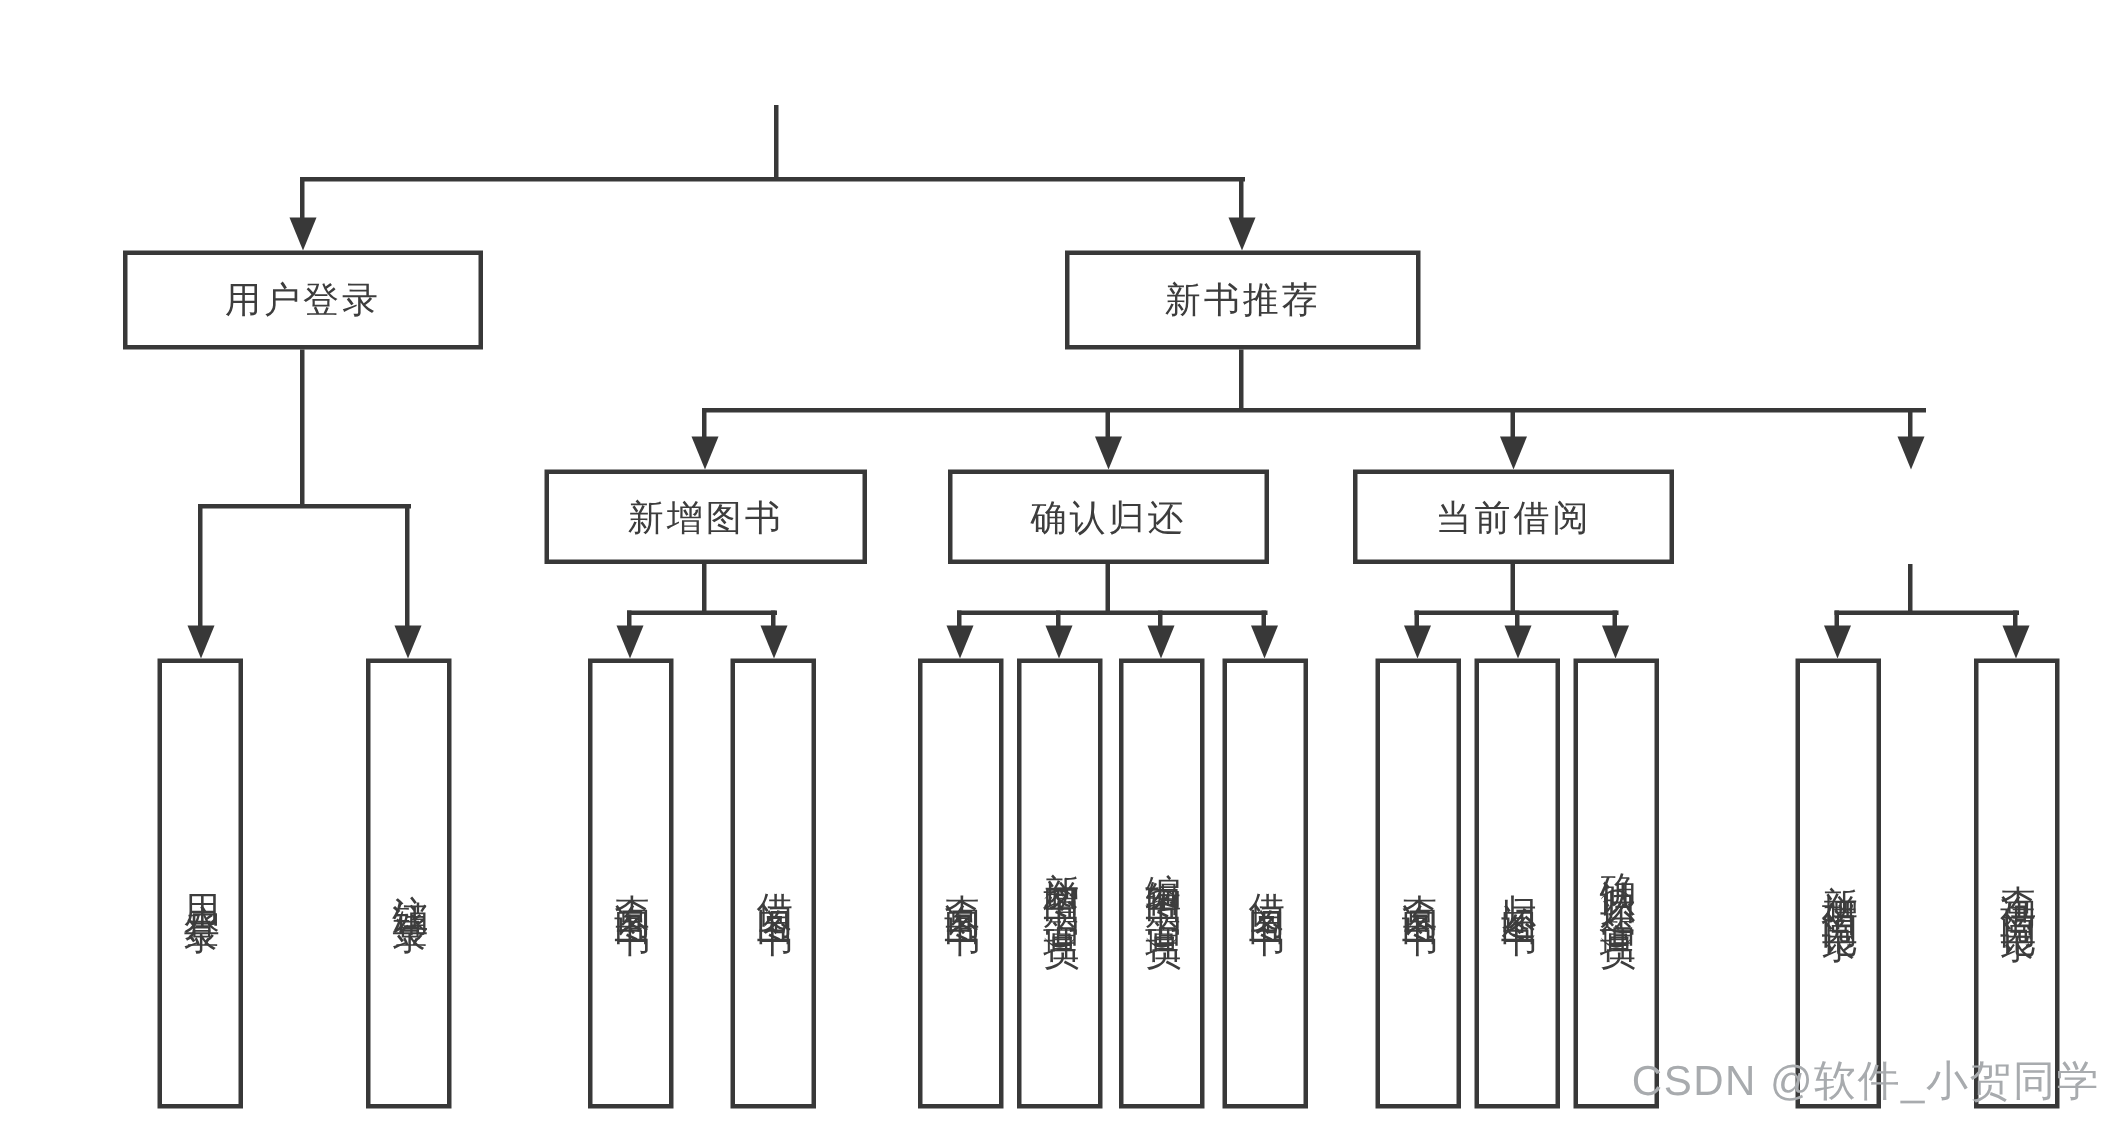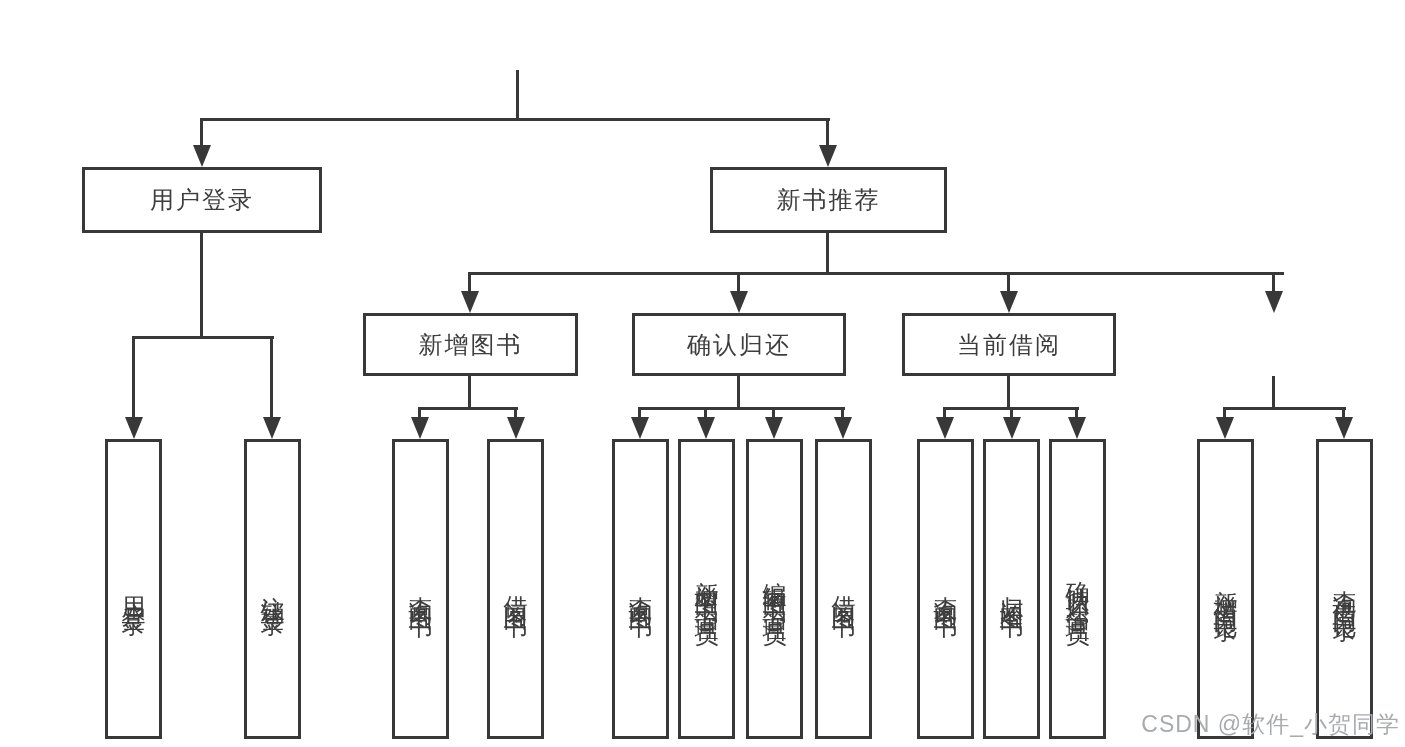--- a/index.html
+++ b/index.html
@@ -26,21 +26,21 @@
   }
   .vline{position:absolute;width:3px;background:var(--line);}
   .hline{position:absolute;height:3px;background:var(--line);}
   .tri{
     position:absolute;width:0;height:0;
     border-left:9px solid transparent;border-right:9px solid transparent;
     border-top:22px solid var(--line);
   }
   .watermark{
     position:absolute;right:5px;bottom:7px;z-index:5;
-    font-size:23px;letter-spacing:1px;color:var(--watermark);
+    font-size:28px;letter-spacing:1px;color:var(--watermark);
   }
 </style>
 </head>
 <body>
 
 <div class="stage">
 
 
   <div class="vline" style="left:516px;top:70px;height:50px;"></div>
   <div class="hline" style="left:200px;top:118px;width:630px;"></div>

